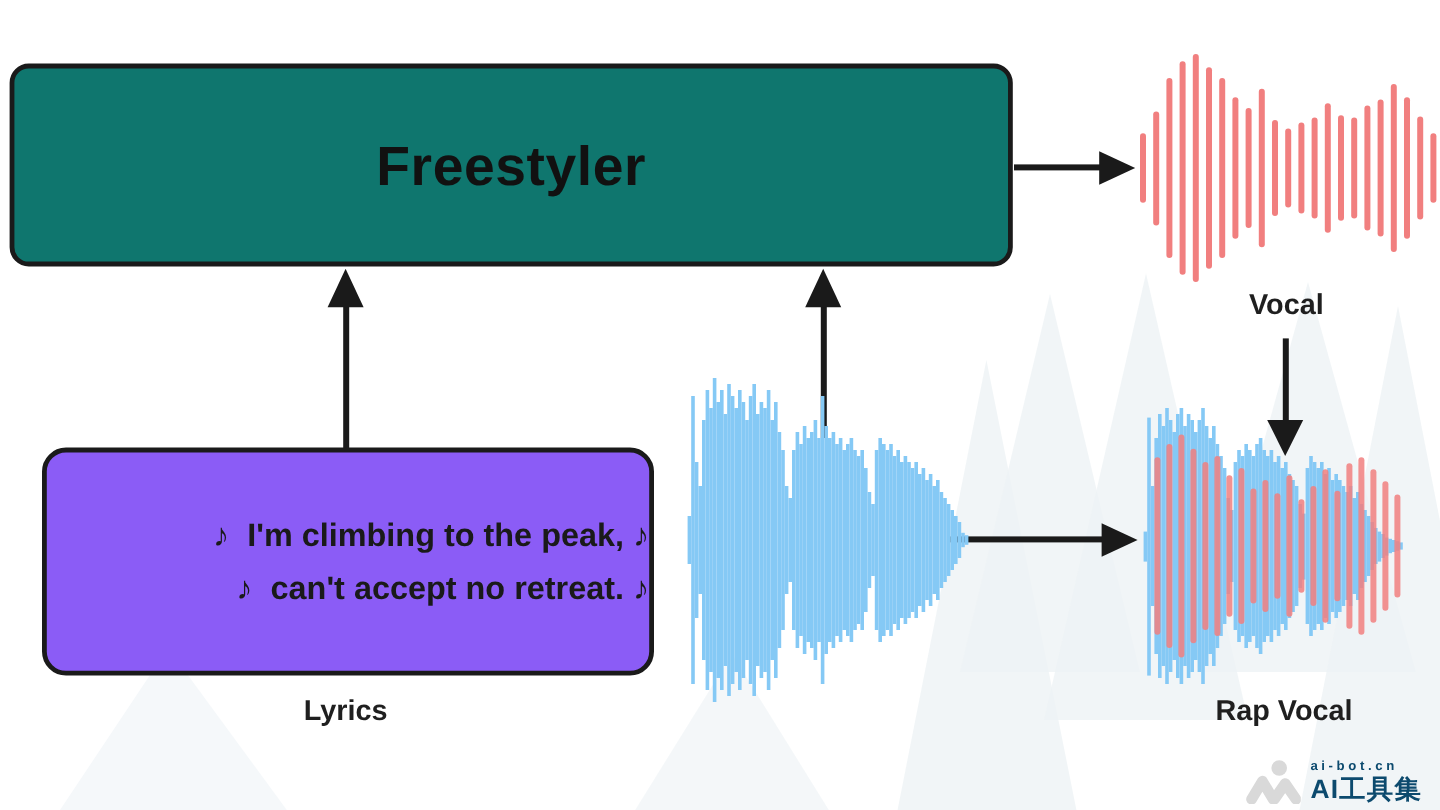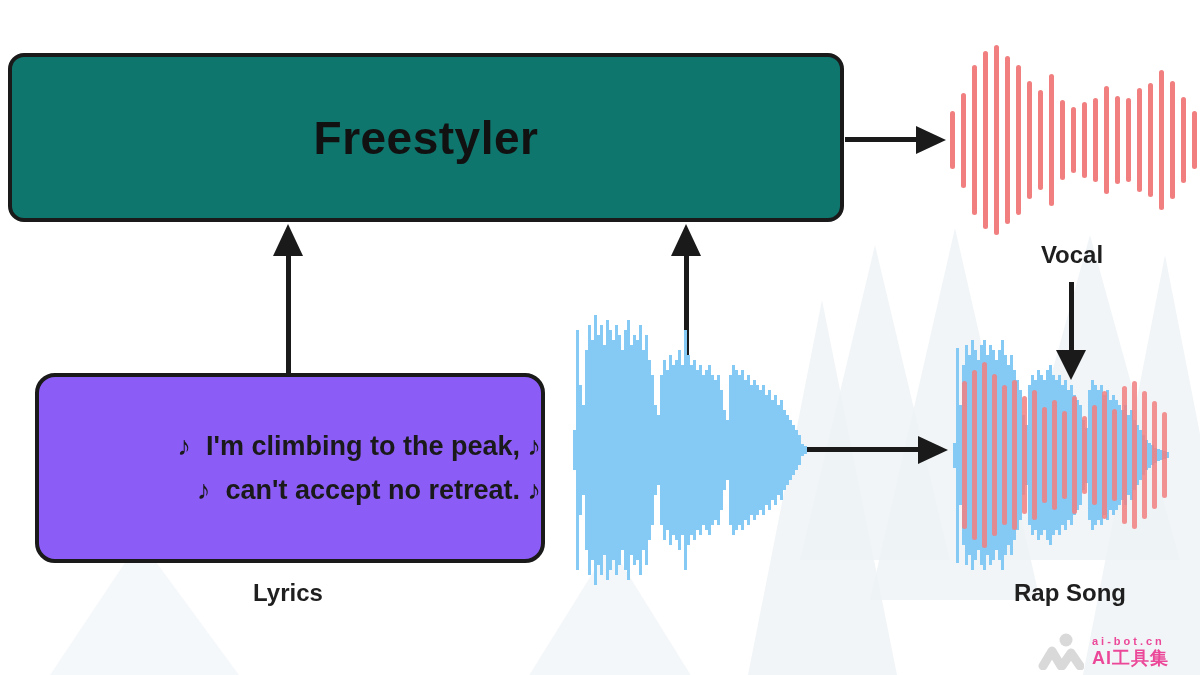--- a/index.html
+++ b/index.html
@@ -31,24 +31,24 @@
 
   .shaft{position:absolute;background:#1a1a1a;}
   .ah{position:absolute;width:0;height:0;}
   .ah-up{border-left:15px solid transparent;border-right:15px solid transparent;border-bottom:32px solid #1a1a1a;}
   .ah-down{border-left:15px solid transparent;border-right:15px solid transparent;border-top:30px solid #1a1a1a;}
   .ah-right{border-top:14px solid transparent;border-bottom:14px solid transparent;border-left:30px solid #1a1a1a;}
 
   .wave{position:absolute;display:flex;align-items:center;}
   .wave > div{flex:none;}
 
-  .watermark{position:absolute;left:1038px;top:631px;width:160px;height:40px;display:flex;align-items:center;color:#ec4899;}
+  .watermark{position:absolute;left:1038px;top:631px;width:160px;height:40px;display:flex;align-items:center;color:#0c4a6e;}
   .wm-text{margin-left:8px;line-height:1;}
   .wm-line1{font-size:11px;font-weight:bold;letter-spacing:3px;}
-  .wm-line2{font-size:18px;font-weight:bold;letter-spacing:1px;margin-top:2px;}
+  .wm-line2{font-size:22px;font-weight:bold;letter-spacing:1px;margin-top:2px;}
 </style>
 </head>
 <body>
 
 <div class="canvas">
 
   <svg class="bg-mountains" viewBox="0 0 1200 675" xmlns="http://www.w3.org/2000/svg">
     <g fill="#EDF2F5">
       <polygon points="40,690 140,540 250,690" opacity="0.55"></polygon>
       <polygon points="520,690 610,545 700,690" opacity="0.6"></polygon>
@@ -297,21 +297,21 @@
         <div style="width: 5px; height: 86px; background: rgb(241, 127, 127); border-radius: 3px; opacity: 0.85;"></div>
       </div>
   </div>
 
   <div class="lyrics-box">
     <div class="lyric-line">♪  I'm climbing to the peak, ♪</div>
     <div class="lyric-line">♪  can't accept no retreat. ♪</div>
   </div>
 
   <div class="diagram-label" style="left:288px;top:579px;">Lyrics</div>
-  <div class="diagram-label" style="left:1070px;top:579px;">Rap Song</div>
+  <div class="diagram-label" style="left:1070px;top:579px;">Rap Vocal</div>
 
   <div class="watermark">
     <svg width="46" height="38" viewBox="0 0 46 38">
       <circle cx="28" cy="8" r="6.5" fill="#d9d9d9"></circle>
       <path d="M5,34 L14,19 L23,34 M24,34 L33,21 L42,34" fill="none" stroke="#d9d9d9" stroke-width="9" stroke-linecap="round" stroke-linejoin="round"></path>
     </svg>
     <div class="wm-text">
       <div class="wm-line1">ai-bot.cn</div>
       <div class="wm-line2">AI工具集</div>
     </div>

